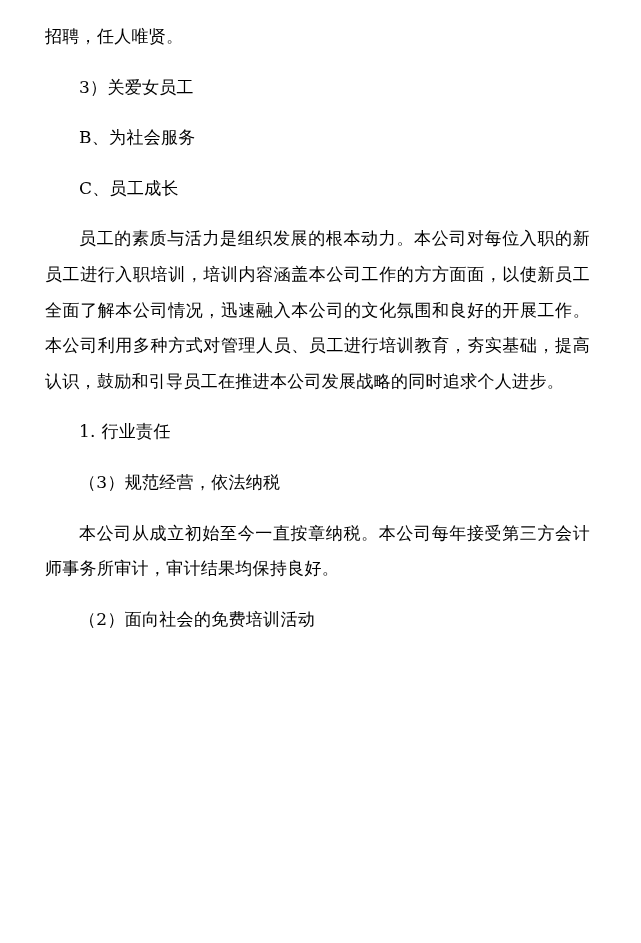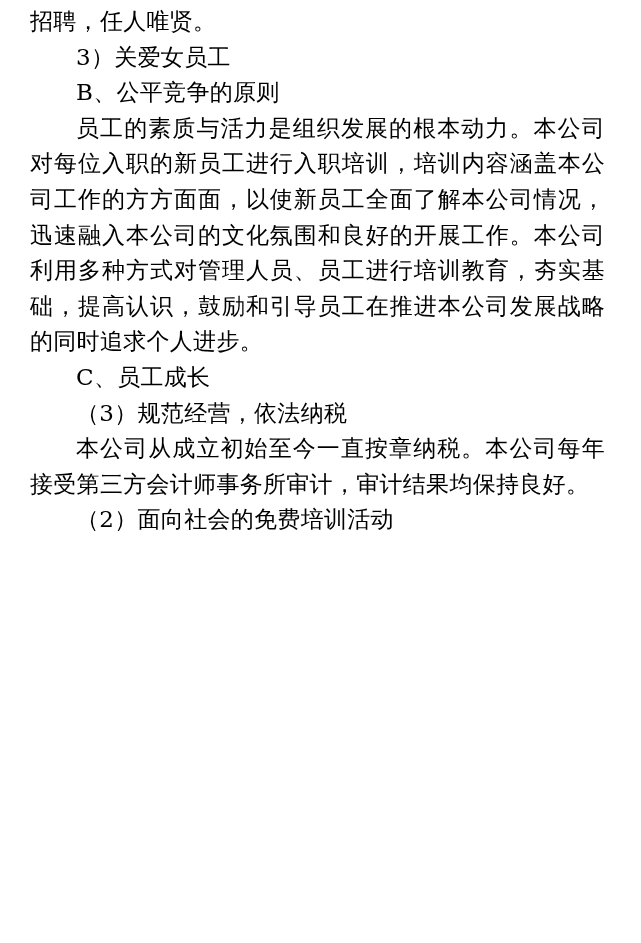--- a/index.html
+++ b/index.html
@@ -15,39 +15,40 @@
     overflow: hidden;
   }
   .page {
     width: 641px;
     height: 943px;
     box-sizing: border-box;
     padding: 4px 36px 0 30px;
     background: #ffffff;
   }
   .para {
-    font-size: 23px;
+    font-size: 17px;
     line-height: 35.6px;
     text-align: justify;
     text-justify: inter-ideograph;
-    margin: 0;
+    margin: 15px;
     letter-spacing: 0.3px;
   }
   .indent {
     text-indent: 2em;
   }
   .noindent {
     text-indent: 0;
   }
 </style>
 </head>
 <body>
 
 <div class="page">
   <p class="para noindent">招聘，任人唯贤。</p>
   <p class="para indent">3）关爱女员工</p>
-  <p class="para indent">B、公平竞争的原则</p>
+  <p class="para indent">B、为社会服务</p>
+  <p class="para indent">C、员工成长</p>
   <p class="para indent">员工的素质与活力是组织发展的根本动力。本公司对每位入职的新员工进行入职培训，培训内容涵盖本公司工作的方方面面，以使新员工全面了解本公司情况，迅速融入本公司的文化氛围和良好的开展工作。本公司利用多种方式对管理人员、员工进行培训教育，夯实基础，提高认识，鼓励和引导员工在推进本公司发展战略的同时追求个人进步。</p>
-  <p class="para indent">C、员工成长</p>
+  <p class="para indent">1. 行业责任</p>
   <p class="para indent">（3）规范经营，依法纳税</p>
   <p class="para indent">本公司从成立初始至今一直按章纳税。本公司每年接受第三方会计师事务所审计，审计结果均保持良好。</p>
   <p class="para indent">（2）面向社会的免费培训活动</p>
 </div>
 
 </body></html>

